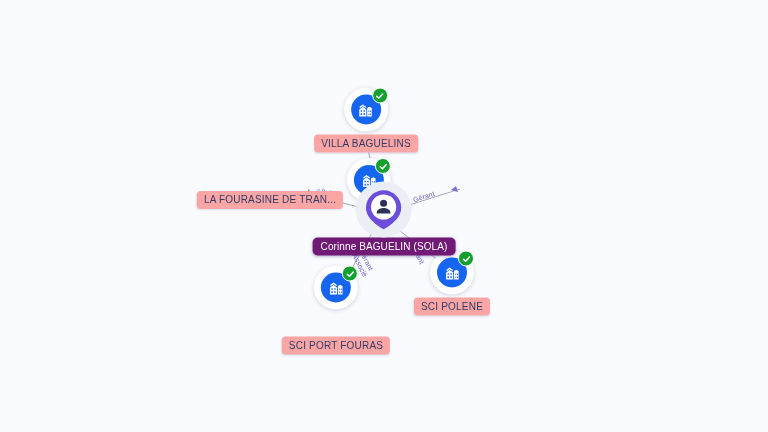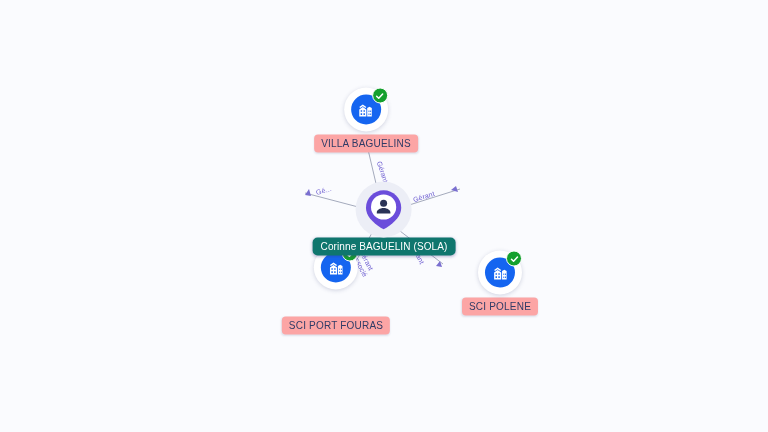--- a/index.html
+++ b/index.html
@@ -112,21 +112,21 @@
     border-radius: 4px;
     padding: 3px 7px 4px 7px;
     font-size: 10px;
     line-height: 11px;
     color: #2f3b66;
     white-space: nowrap;
     box-shadow: 0 1px 2px rgba(60,70,120,0.14);
     letter-spacing: 0.2px;
   }
   .node-label.center {
-    background: #0f766e;
+    background: #701a75;
     color: #ffffff;
     border-radius: 5px;
     padding: 3px 8px 4px 8px;
     box-shadow: 0 1px 3px rgba(60,50,130,0.30);
     letter-spacing: 0.1px;
   }
 
   
   .node.label-left  { flex-direction: row-reverse; align-items: center; }
   .node.label-left  .node-label { margin-top: 0; margin-right: 4px; }
@@ -192,41 +192,58 @@
       </div>
       <div class="verified-badge">
         <svg width="9" height="9" viewBox="0 0 24 24" fill="none" stroke="#ffffff" stroke-width="4" stroke-linecap="round" stroke-linejoin="round">
           <polyline points="4,12.5 9.5,18 20,6.5"></polyline>
         </svg>
       </div>
     </div>
     <div class="node-label">VILLA BAGUELINS</div>
   </div>
 
-
-
-  <div class="node" style="left:452px; top:283px;margin-left:48px;">
+  <div class="node label-left" style="left:294px; top:190px;">
+    <div class="company-halo" style="margin-bottom:20px;">
+      <div class="company-disc">
+        <svg width="17" height="17" viewBox="0 0 24 24" fill="#ffffff">
+          <path d="M3 21V11.2l5-3.6 5 3.6V21H3zm2-2h2v-2.4H5V19zm4 0h2v-2.4H9V19zM5 14.6h2v-2.3H5v2.3zm4 0h2v-2.3H9v2.3z"></path>
+          <path d="M14.2 21V9.3l3.2-1.9 3.3 1.9V21h-6.5zm1.9-2h1.2v-2.2h-1.2V19zm2.4 0h1.2v-2.2h-1.2V19zm-2.4-4.1h1.2v-2.2h-1.2v2.2zm2.4 0h1.2v-2.2h-1.2v2.2z"></path>
+          <path d="M8 6.6 4.3 9.2 3 7.9 8 4.3l5 3.6-1.3 1.3z"></path>
+        </svg>
+      </div>
+      <div class="verified-badge">
+        <svg width="9" height="9" viewBox="0 0 24 24" fill="none" stroke="#ffffff" stroke-width="4" stroke-linecap="round" stroke-linejoin="round">
+          <polyline points="4,12.5 9.5,18 20,6.5"></polyline>
+        </svg>
+      </div>
+    </div>
+    <div class="node-label" style="margin-top:20px;">LA FOURASINE DE TRAN...</div>
+  </div>
+
+
+  <div class="node" style="left:452px; top:283px;">
     <div class="company-halo">
       <div class="company-disc">
         <svg width="17" height="17" viewBox="0 0 24 24" fill="#ffffff">
           <path d="M3 21V11.2l5-3.6 5 3.6V21H3zm2-2h2v-2.4H5V19zm4 0h2v-2.4H9V19zM5 14.6h2v-2.3H5v2.3zm4 0h2v-2.3H9v2.3z"></path>
           <path d="M14.2 21V9.3l3.2-1.9 3.3 1.9V21h-6.5zm1.9-2h1.2v-2.2h-1.2V19zm2.4 0h1.2v-2.2h-1.2V19zm-2.4-4.1h1.2v-2.2h-1.2v2.2zm2.4 0h1.2v-2.2h-1.2v2.2z"></path>
           <path d="M8 6.6 4.3 9.2 3 7.9 8 4.3l5 3.6-1.3 1.3z"></path>
         </svg>
       </div>
       <div class="verified-badge">
         <svg width="9" height="9" viewBox="0 0 24 24" fill="none" stroke="#ffffff" stroke-width="4" stroke-linecap="round" stroke-linejoin="round">
           <polyline points="4,12.5 9.5,18 20,6.5"></polyline>
         </svg>
       </div>
     </div>
     <div class="node-label">SCI POLENE</div>
   </div>
 
-  <div class="node" style="left:336px; top:290px;gap:24px;">
+  <div class="node" style="left:336px; top:310px;gap:24px;">
     <div class="company-halo">
       <div class="company-disc">
         <svg width="17" height="17" viewBox="0 0 24 24" fill="#ffffff">
           <path d="M3 21V11.2l5-3.6 5 3.6V21H3zm2-2h2v-2.4H5V19zm4 0h2v-2.4H9V19zM5 14.6h2v-2.3H5v2.3zm4 0h2v-2.3H9v2.3z"></path>
           <path d="M14.2 21V9.3l3.2-1.9 3.3 1.9V21h-6.5zm1.9-2h1.2v-2.2h-1.2V19zm2.4 0h1.2v-2.2h-1.2V19zm-2.4-4.1h1.2v-2.2h-1.2v2.2zm2.4 0h1.2v-2.2h-1.2v2.2z"></path>
           <path d="M8 6.6 4.3 9.2 3 7.9 8 4.3l5 3.6-1.3 1.3z"></path>
         </svg>
       </div>
       <div class="verified-badge">
         <svg width="9" height="9" viewBox="0 0 24 24" fill="none" stroke="#ffffff" stroke-width="4" stroke-linecap="round" stroke-linejoin="round">

